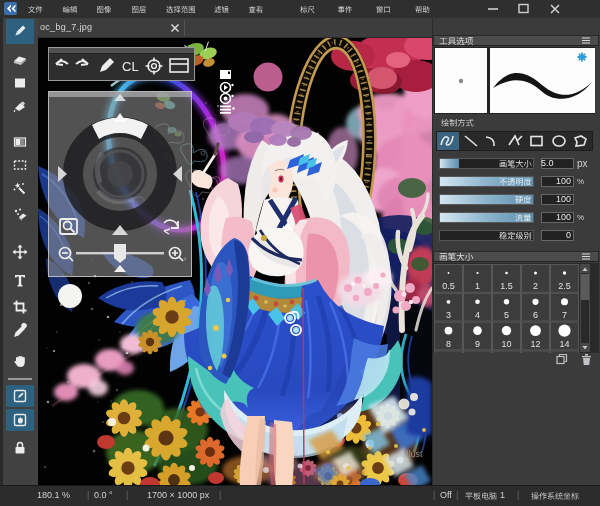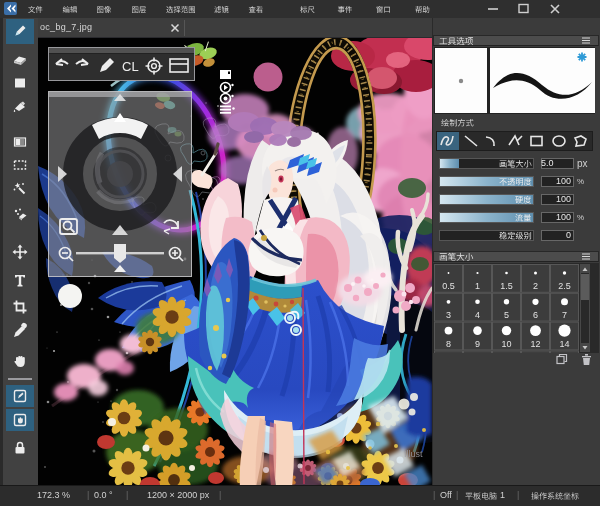--- a/index.html
+++ b/index.html
@@ -920,25 +920,25 @@
         <path d="M5.5 3.5 v-2 h7 v7 h-2"></path>
       </g>
       <g fill="#c2c2c6">
         <rect x="28" y="3" width="9" height="1.3"></rect>
         <rect x="31" y="1" width="3" height="1.6"></rect>
         <path d="M29 5 h7 l-0.8 7 h-5.4 Z"></path>
       </g>
     </svg>
 <div class="abs" style="left:0;top:485px;width:600px;height:21px;background:#2c2c2c;border-top:1px solid #191919"></div>
 <div class="abs" style="left:0;top:487px;width:600px;height:17px;font-size:9px;color:#d2d2d2;line-height:17px">
-      <span class="abs" style="left:37px">172.3 %</span>
+      <span class="abs" style="left:37px">180.1 %</span>
       <span class="abs" style="left:87px;color:#6a6a6a">|</span>
       <span class="abs" style="left:94px">0.0 °</span>
       <span class="abs" style="left:126px;color:#6a6a6a">|</span>
-      <span class="abs" style="left:147px">1200 × 2000 px</span>
+      <span class="abs" style="left:147px">1700 × 1000 px</span>
       <span class="abs" style="left:219px;color:#6a6a6a">|</span>
       <span class="abs" style="left:433px;color:#6a6a6a">|</span>
       <span class="abs" style="left:440px">Off</span>
       <span class="abs" style="left:456px;color:#6a6a6a">|</span>
       <span class="abs" style="left:500px">1</span>
       <span class="abs" style="left:517px;color:#6a6a6a">|</span>
     </div>
 <svg class="abs" style="left:0;top:0;pointer-events:none" width="600" height="506" viewBox="0 0 600 506">
       <defs>
         <path id="g00" d="M559 478C678 398 828 280 899 203L960 261C885 338 733 450 615 526ZM69 770V693H514C415 522 243 353 44 255C60 238 83 208 95 189C234 262 358 365 459 481V-78H540V584C566 619 589 656 610 693H931V770Z"></path>

